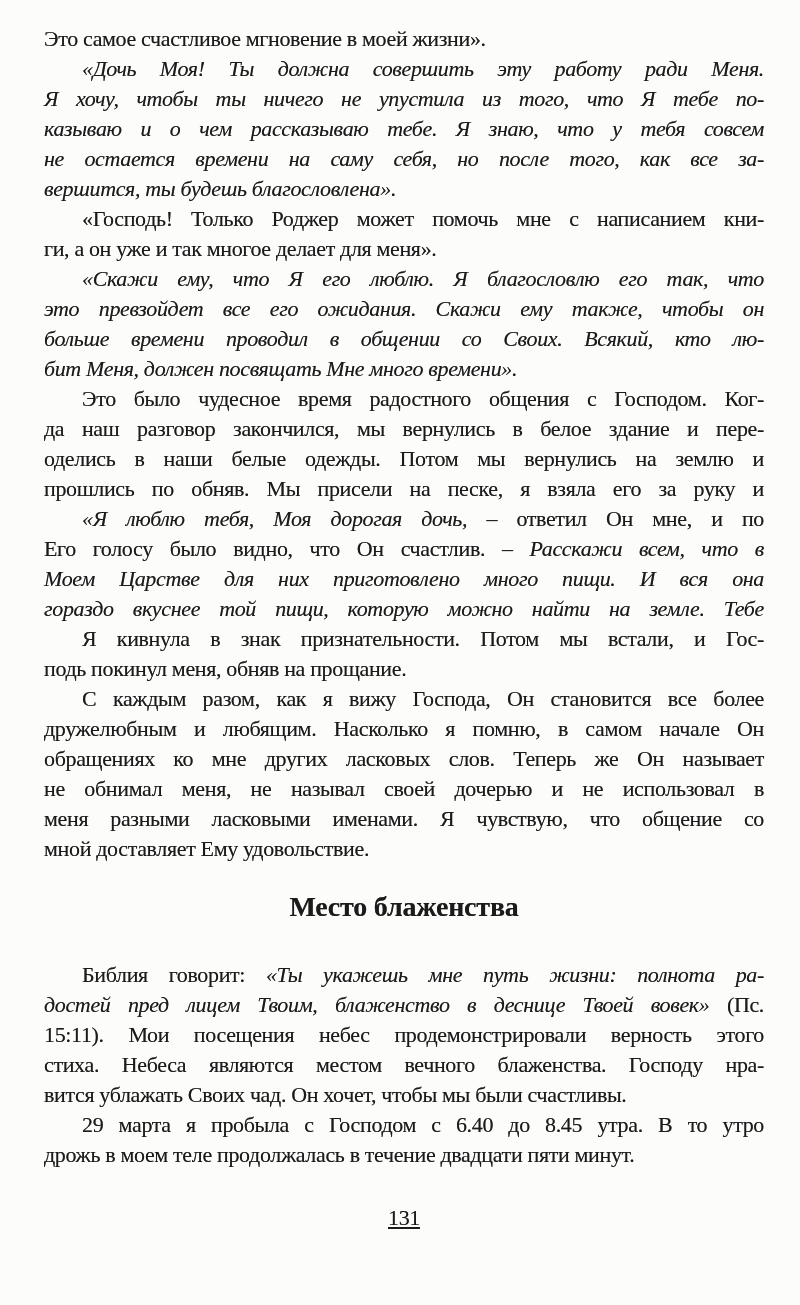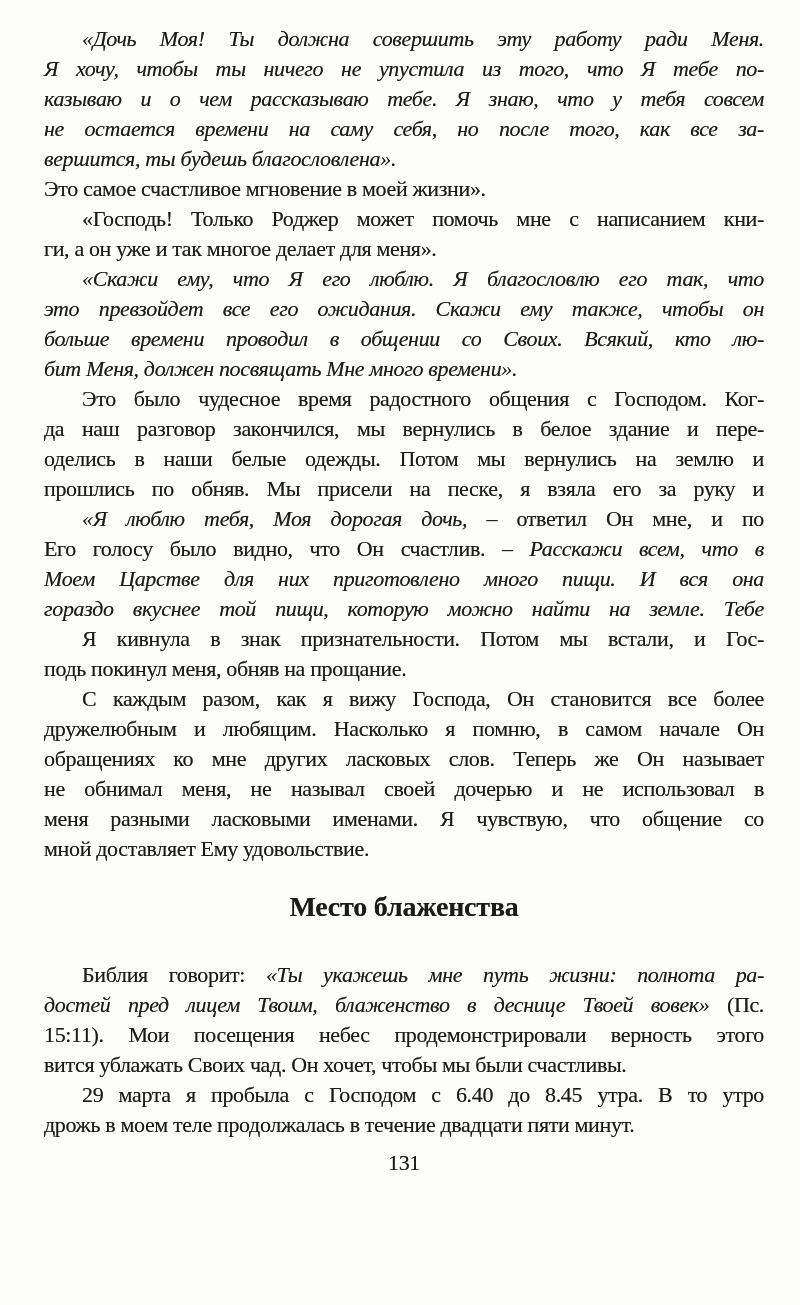--- a/index.html
+++ b/index.html
@@ -36,40 +36,41 @@
   .it { font-style: italic; }
   .section-heading {
     margin: 26px 0 36px 0;
     font-size: 28px;
     line-height: 34px;
     font-weight: bold;
     text-align: center;
     letter-spacing: -0.2px;
   }
   .page-number {
-    margin-top: 8px;
+    margin-top: 33px;
     text-align: center;
     font-size: 22px;
     line-height: 30px;
+    text-decoration: underline;
   }
 </style>
 </head>
 <body>
 
 <div class="book-page">
   <div class="text-column">
+      <div class="paragraph">
+        <div class="line last"><span>Это самое счастливое мгновение в моей жизни».</span></div>
+      </div>
       <div class="paragraph it">
         <div class="line indented"><span class="it">«Дочь Моя! Ты должна совершить эту работу ради Меня.</span></div>
         <div class="line"><span class="it">Я хочу, чтобы ты ничего не упустила из того, что Я тебе по-</span></div>
         <div class="line"><span class="it">казываю и о чем рассказываю тебе. Я знаю, что у тебя совсем</span></div>
         <div class="line"><span class="it">не остается времени на саму себя, но после того, как все за-</span></div>
         <div class="line last"><span class="it">вершится, ты будешь благословлена».</span></div>
-      </div>
-      <div class="paragraph">
-        <div class="line last"><span>Это самое счастливое мгновение в моей жизни».</span></div>
       </div>
       <div class="paragraph">
         <div class="line indented"><span>«Господь! Только Роджер может помочь мне с написанием кни-</span></div>
         <div class="line last"><span>ги, а он уже и так многое делает для меня».</span></div>
       </div>
       <div class="paragraph it">
         <div class="line indented"><span class="it">«Скажи ему, что Я его люблю. Я благословлю его так, что</span></div>
         <div class="line"><span class="it">это превзойдет все его ожидания. Скажи ему также, чтобы он</span></div>
         <div class="line"><span class="it">больше времени проводил в общении со Своих. Всякий, кто лю-</span></div>
         <div class="line last"><span class="it">бит Меня, должен посвящать Мне много времени».</span></div>
@@ -98,20 +99,21 @@
         <div class="line"><span>меня разными ласковыми именами. Я чувствую, что общение со</span></div>
         <div class="line last"><span>мной доставляет Ему удовольствие.</span></div>
       </div>
     </div>
   <h2 class="section-heading">Место блаженства</h2>
   <div class="text-column">
       <div class="paragraph">
         <div class="line indented"><span>Библия говорит: </span><span class="it">«Ты укажешь мне путь жизни: полнота ра-</span></div>
         <div class="line"><span class="it">достей пред лицем Твоим, блаженство в деснице Твоей вовек»</span><span> (Пс.</span></div>
         <div class="line"><span>15:11). Мои посещения небес продемонстрировали верность этого</span></div>
+        <div class="line"><span>стиха. Небеса являются местом вечного блаженства. Господу нра-</span></div>
         <div class="line last"><span>вится ублажать Своих чад. Он хочет, чтобы мы были счастливы.</span></div>
       </div>
       <div class="paragraph">
         <div class="line indented"><span>29 марта я пробыла с Господом с 6.40 до 8.45 утра. В то утро</span></div>
         <div class="line last"><span>дрожь в моем теле продолжалась в течение двадцати пяти минут.</span></div>
       </div>
     </div>
   <div class="page-number">131</div>
 </div>
 

